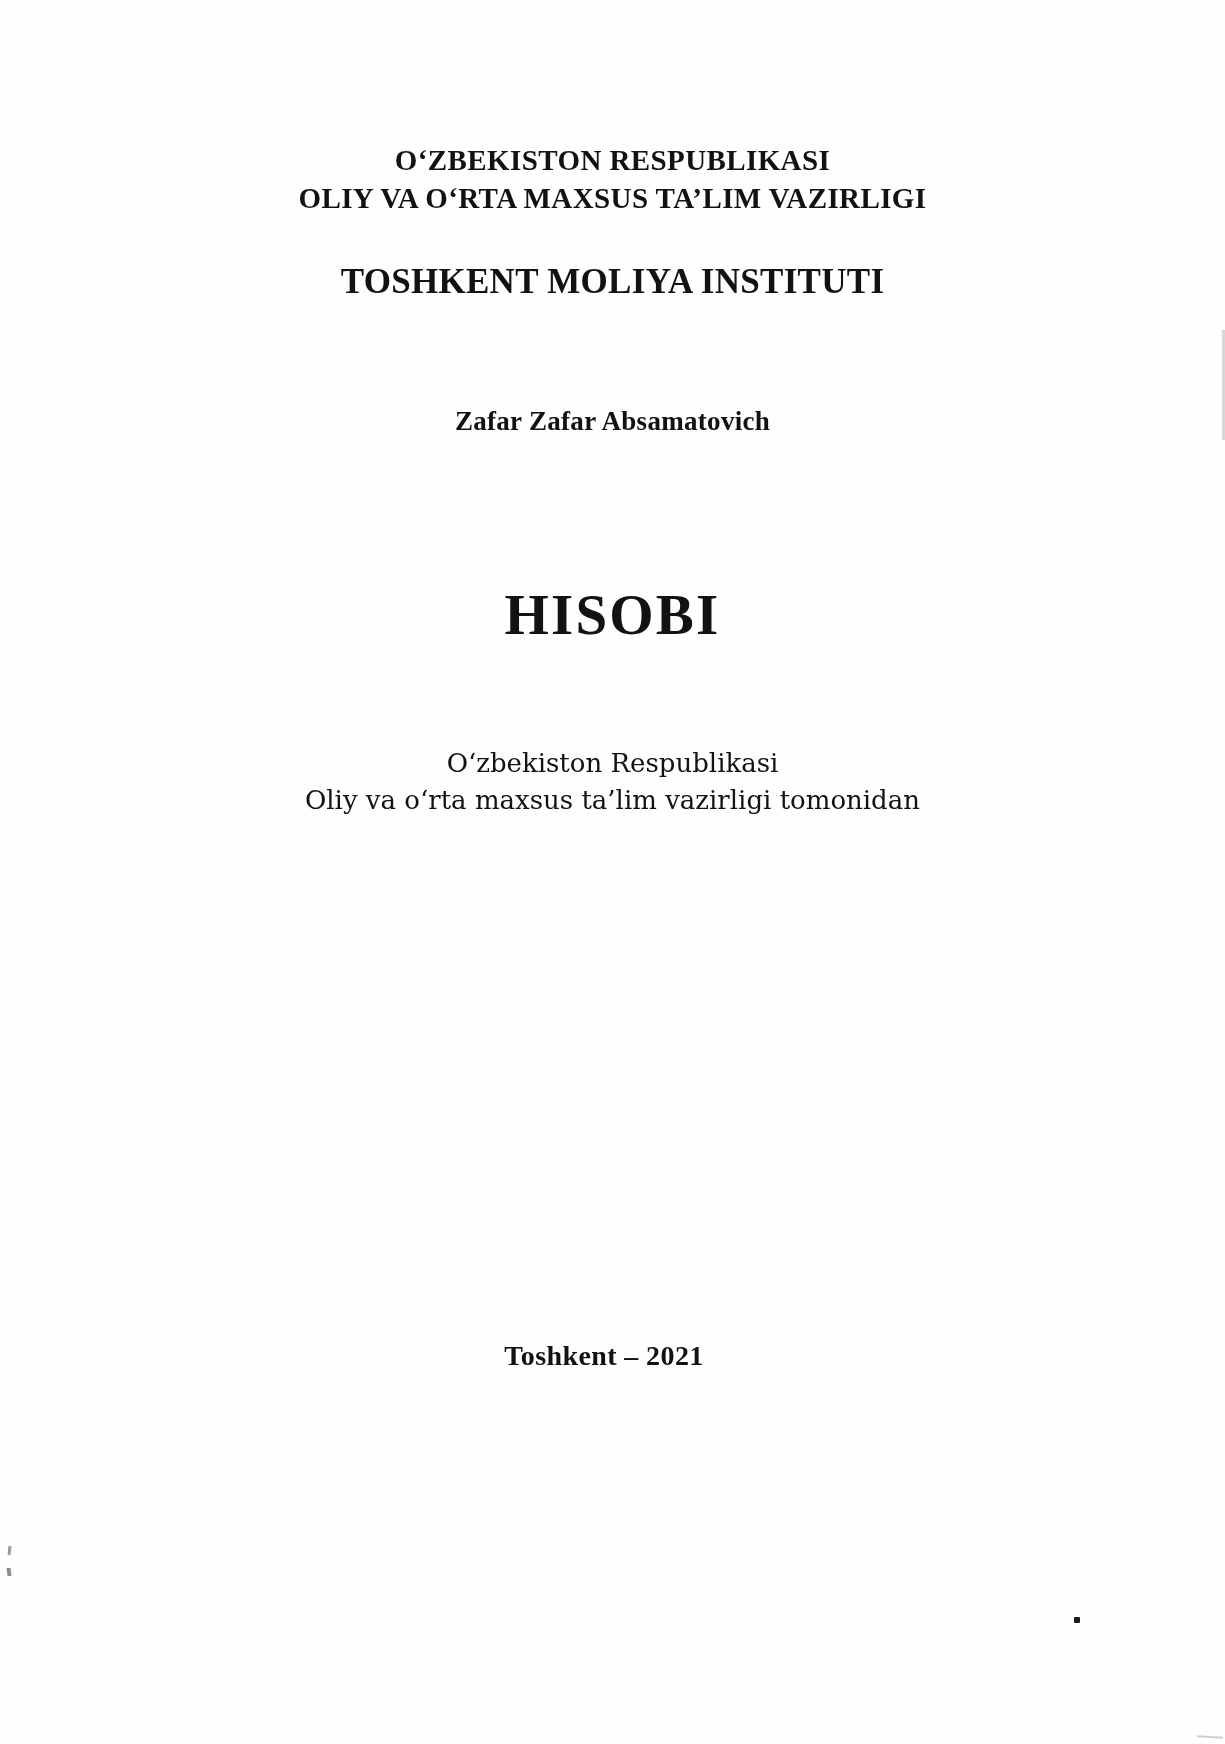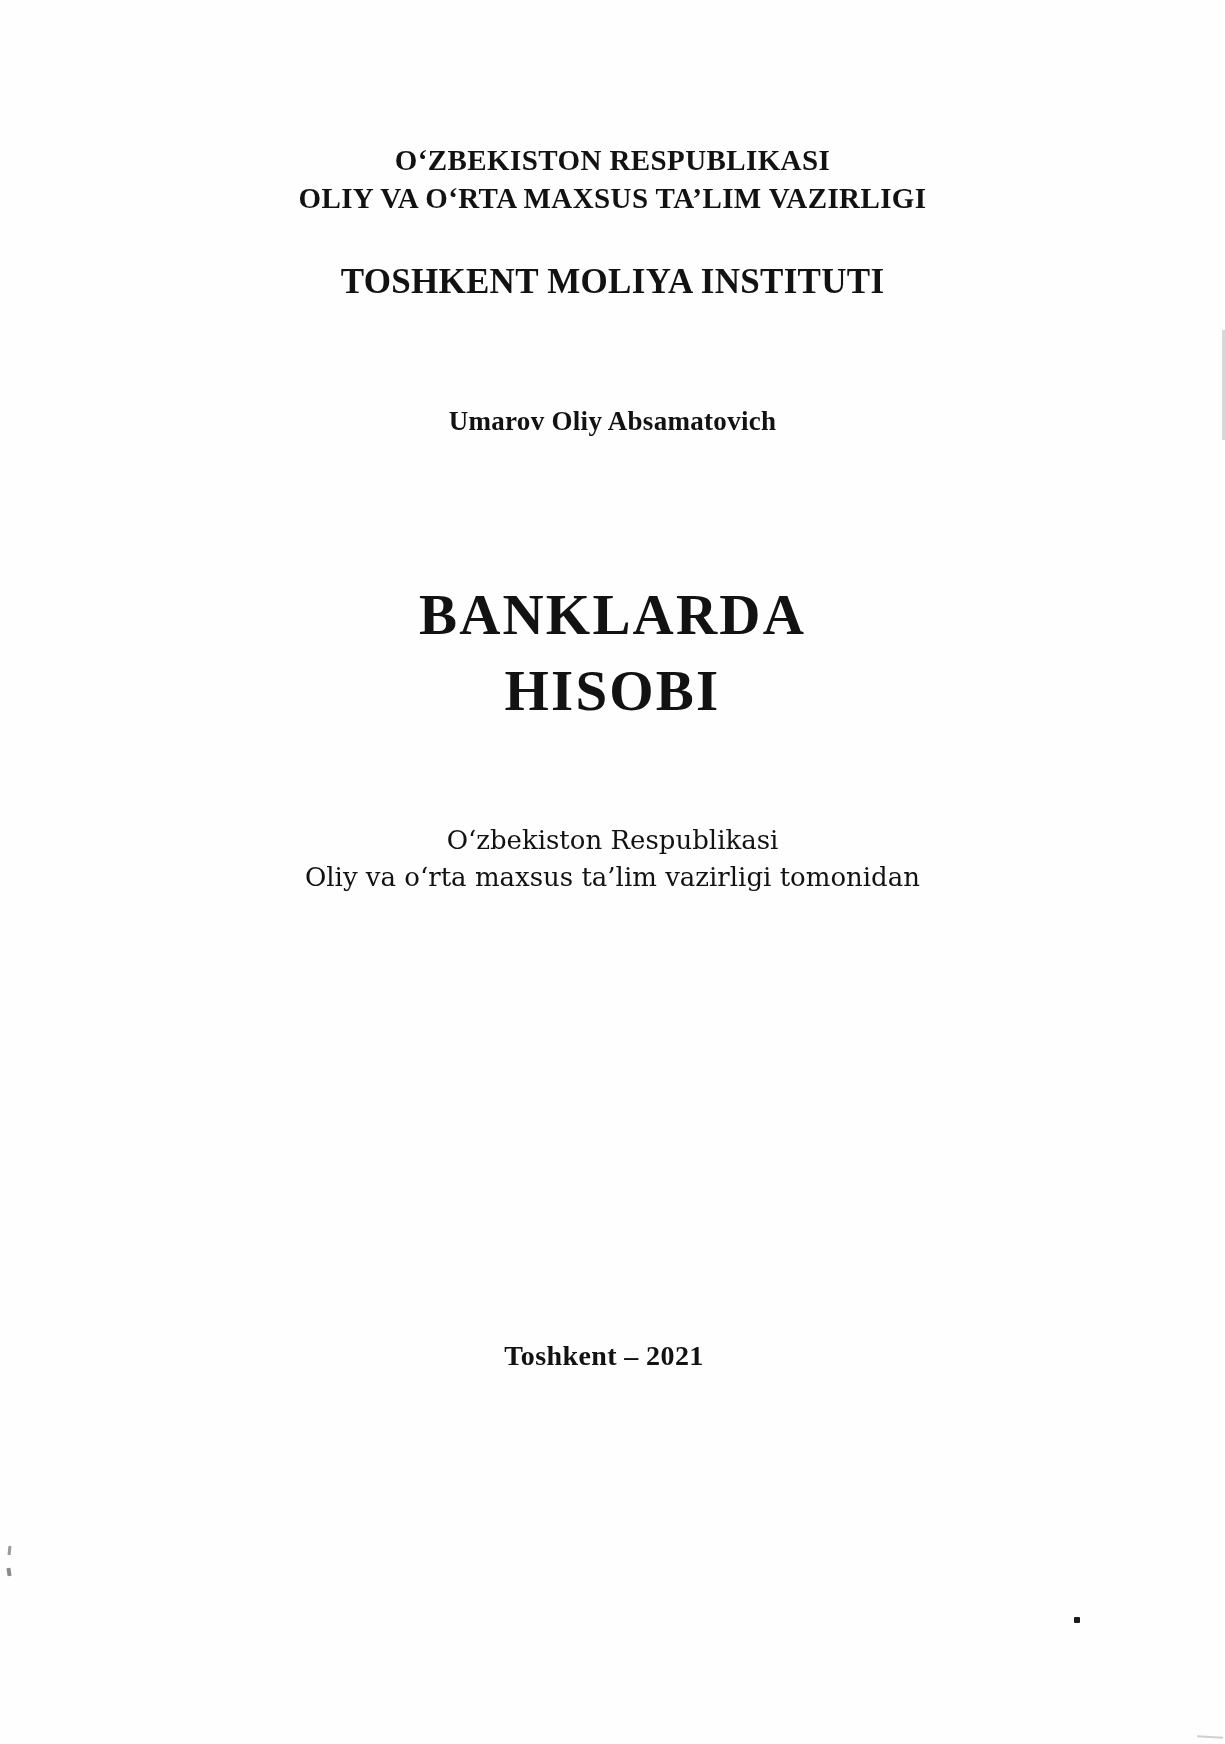--- a/index.html
+++ b/index.html
@@ -141,24 +141,23 @@
 
   <div class="content">
 
     <div class="ministry">
       <div>O‘ZBEKISTON RESPUBLIKASI</div>
       <div>OLIY VA O‘RTA MAXSUS TA’LIM VAZIRLIGI</div>
     </div>
 
     <div class="institute">TOSHKENT MOLIYA INSTITUTI</div>
 
-    <div class="author">Umarov Oliy Absamatovich</div>
+    <div class="author">Zafar Zafar Absamatovich</div>
 
     <div class="title">
-      <div>BANKLARDA</div>
       <div>HISOBI</div>
     </div>
 
     <div class="approval">
       <div>O‘zbekiston Respublikasi</div>
       <div>Oliy va o‘rta maxsus ta’lim vazirligi tomonidan</div>
     </div>
 
   </div>
 

